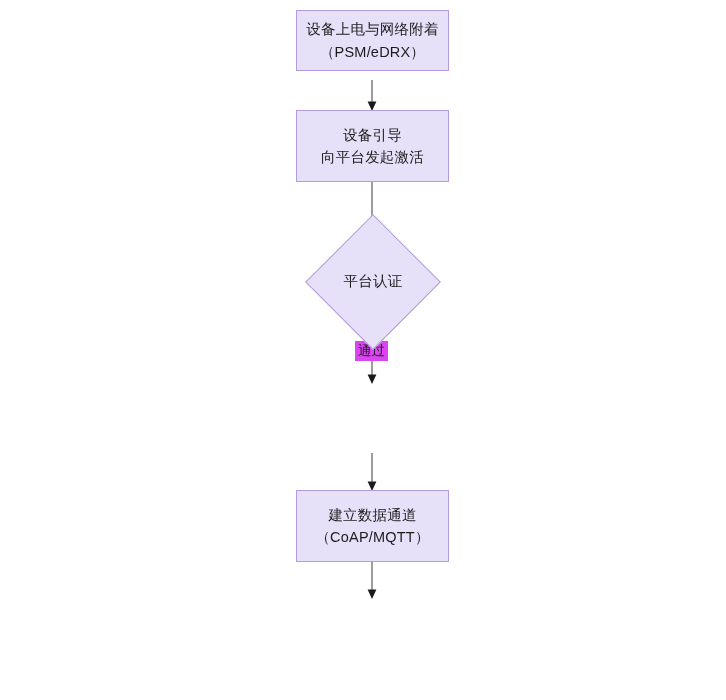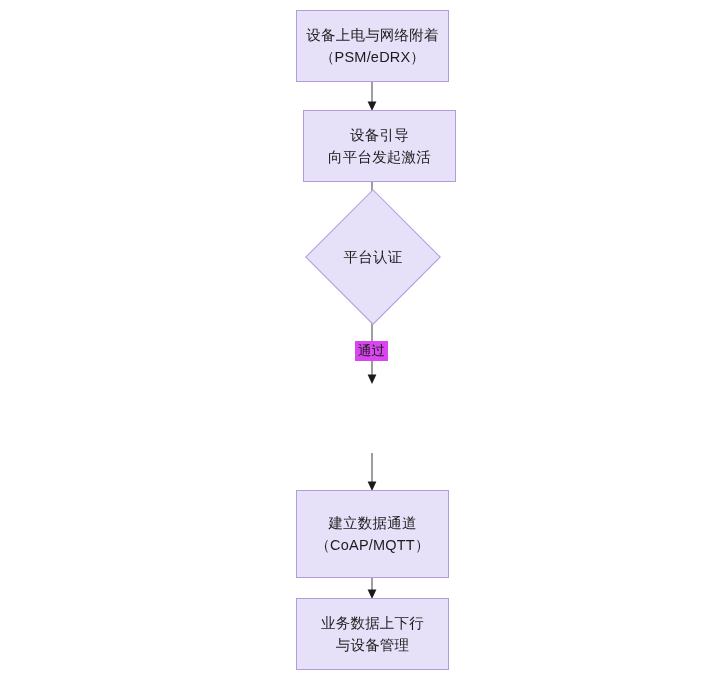--- a/index.html
+++ b/index.html
@@ -120,39 +120,35 @@
 
   <div class="connector" style="left:362px; top:560px; width:20px; height:42px;">
     <svg width="20" height="42" viewBox="0 0 20 42">
       <line x1="10" y1="0" x2="10" y2="32" stroke="#4d4d4d" stroke-width="1.1"></line>
       <polygon points="10,39 5.6,29.5 14.4,29.5" fill="#1b1b1b"></polygon>
     </svg>
   </div>
 
   <div class="edge-label" style="left:355px; top:341px;">通过</div>
 
-  <div class="node process" style="left:296px; top:10px; width:153px; height:72px;">
+  <div class="node process" style="left:296px; top:10px; width:153px; height:61px;">
     <span class="node-text">设备上电与网络附着
 （PSM/eDRX）</span>
   </div>
 
-  <div class="node process" style="left:303px; top:110px; width:153px; height:72px;">
+  <div class="node process" style="left:296px; top:110px; width:153px; height:72px;">
     <span class="node-text">设备引导
 向平台发起激活</span>
   </div>
 
-  <div class="node decision" style="left:305px; top:189px; width:136px; height:136px;">
+  <div class="node decision" style="left:305px; top:214px; width:136px; height:136px;font-family:Liberation Mono, monospace;">
     <span class="diamond-shape"></span>
     <span class="node-text">平台认证</span>
   </div>
 
 
-  <div class="node process" style="left:296px; top:490px; width:153px; height:88px;">
+  <div class="node process" style="left:296px; top:490px; width:153px; height:72px;">
     <span class="node-text">建立数据通道
 （CoAP/MQTT）</span>
   </div>
 
-  <div class="node process" style="left:296px; top:598px; width:153px; height:72px;">
-    <span class="node-text">业务数据上下行
-与设备管理</span>
-  </div>
 
 </div>
 
 </body></html>

